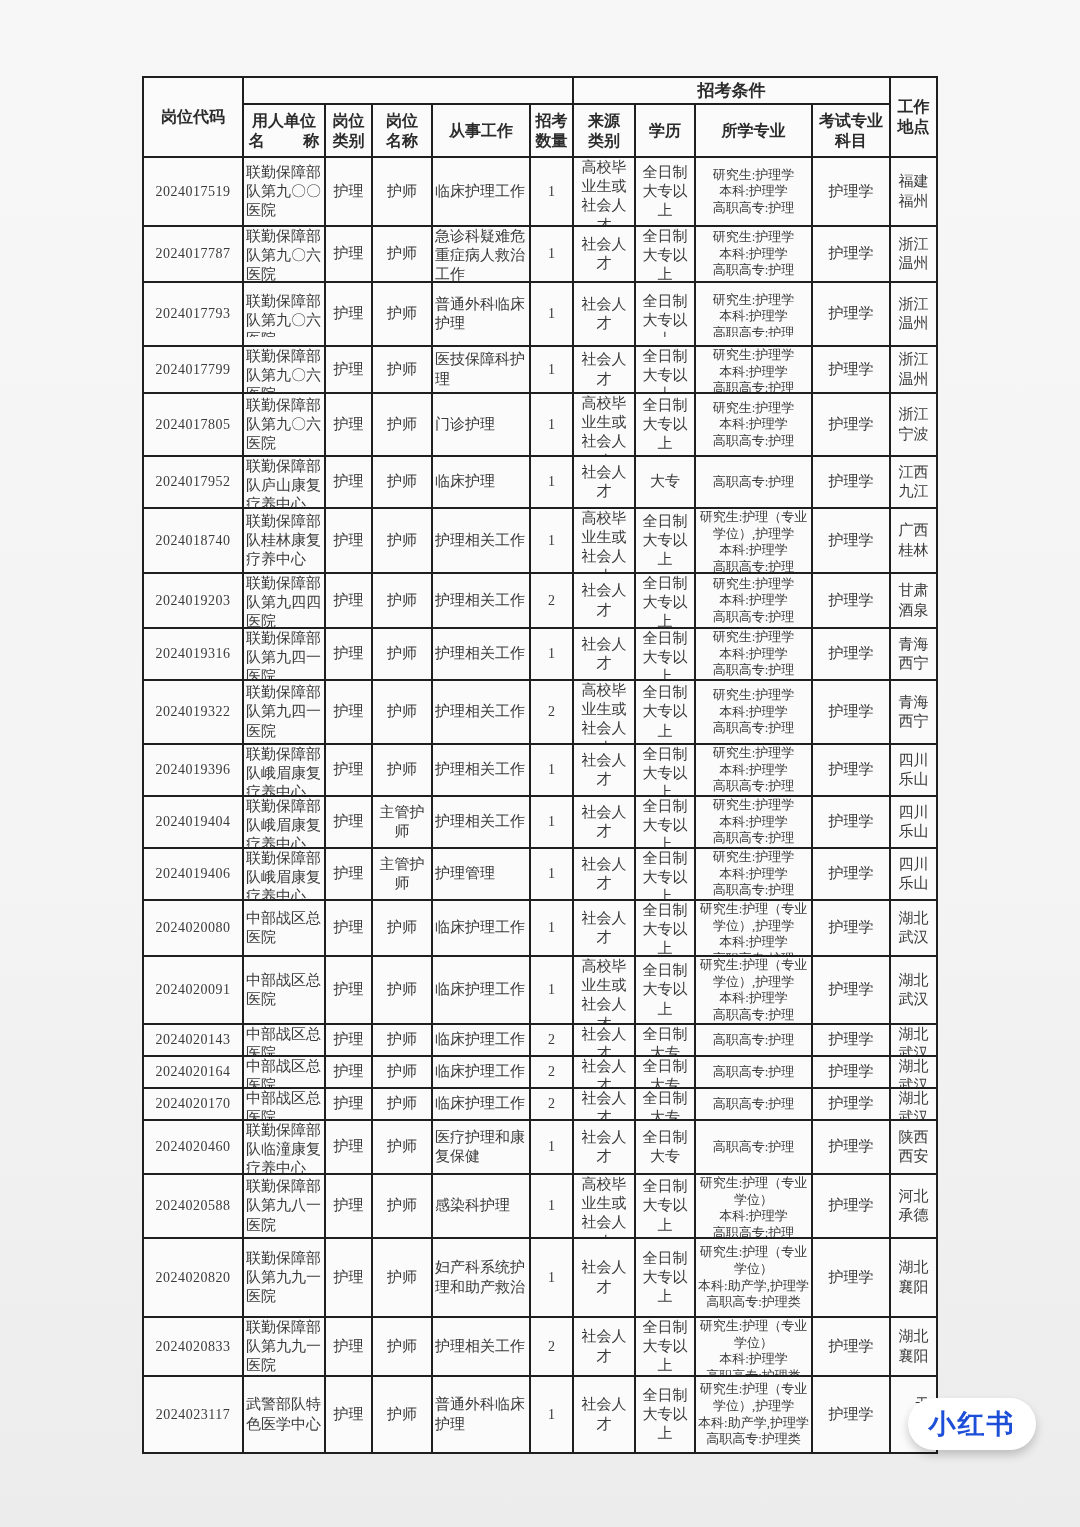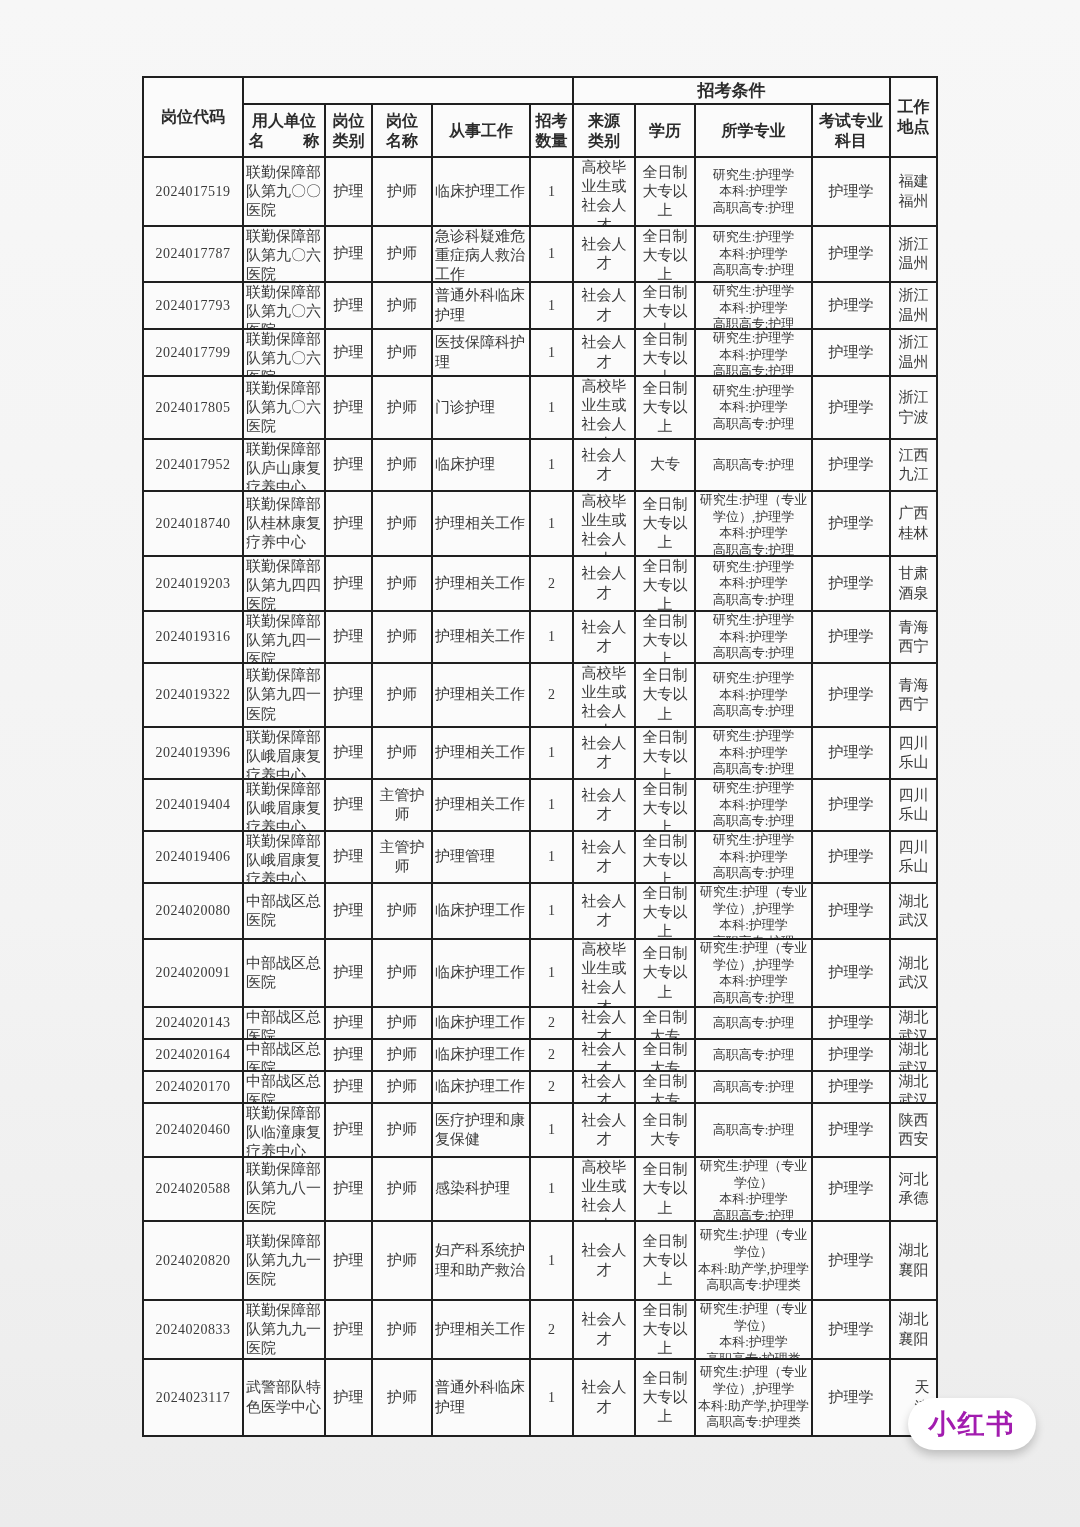--- a/index.html
+++ b/index.html
@@ -48,21 +48,21 @@
   .c-loc   > span { font-size:15px; padding:0 1px; }
   .logo-pill {
     position:absolute; left:908px; top:1398px;
     width:128px; height:52px;
     background:#ffffff; border-radius:26px;
     box-shadow:0 5px 10px rgba(0,0,0,0.20);
     display:flex; align-items:center; justify-content:center;
     z-index:5;
   }
   .logo-pill .logo-text {
-    font-size:27px; font-weight:bold; color:#a21caf; letter-spacing:2px;
+    font-size:27px; font-weight:bold; color:#1d4ed8; letter-spacing:2px;
     font-family:"Liberation Sans","DejaVu Sans",sans-serif;
   }
   .account-line {
     position:absolute; left:0; top:1458px; width:1045px;
     text-align:right;
     font-size:31px; font-weight:bold; color:#ffffff;
     letter-spacing:1px;
     text-shadow:2px 3px 2px rgba(110,110,110,0.95), 0 0 1px rgba(150,150,150,0.6);
     font-family:"Liberation Sans","DejaVu Sans",sans-serif;
     z-index:4;
@@ -258,21 +258,21 @@
             </div>
           </td>
           <td>
             <div class="cell c-loc" style="height: 54px;">
               <span>浙江温州</span>
             </div>
           </td>
         </tr>
         <tr>
           <td>
-            <div class="cell c-code" style="height: 45px;">
+            <div class="cell c-code" style="height: 62px;">
               <span>2024017793</span>
             </div>
           </td>
           <td>
             <div class="cell c-unit" style="height: 45px;">
               <span>联勤保障部队第九〇六医院</span>
             </div>
           </td>
           <td>
             <div class="cell c-cat" style="height: 45px;">

